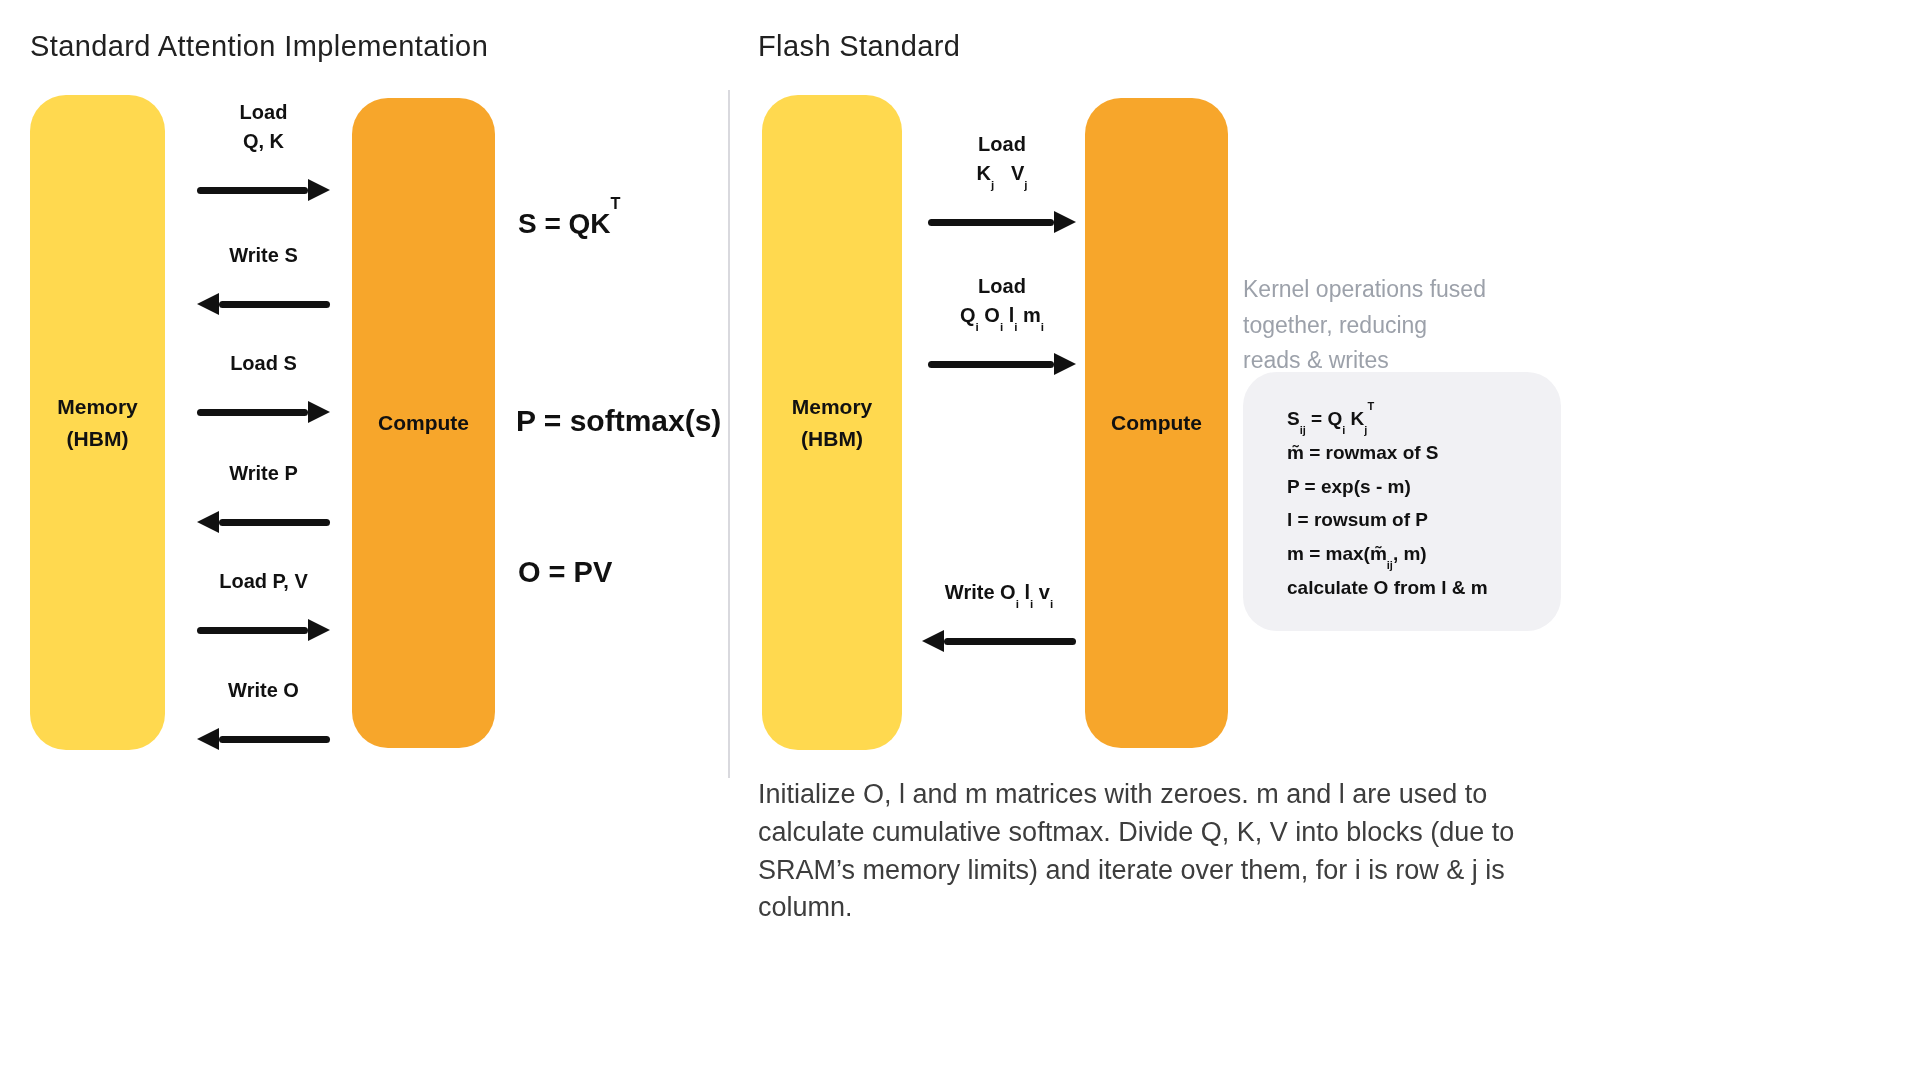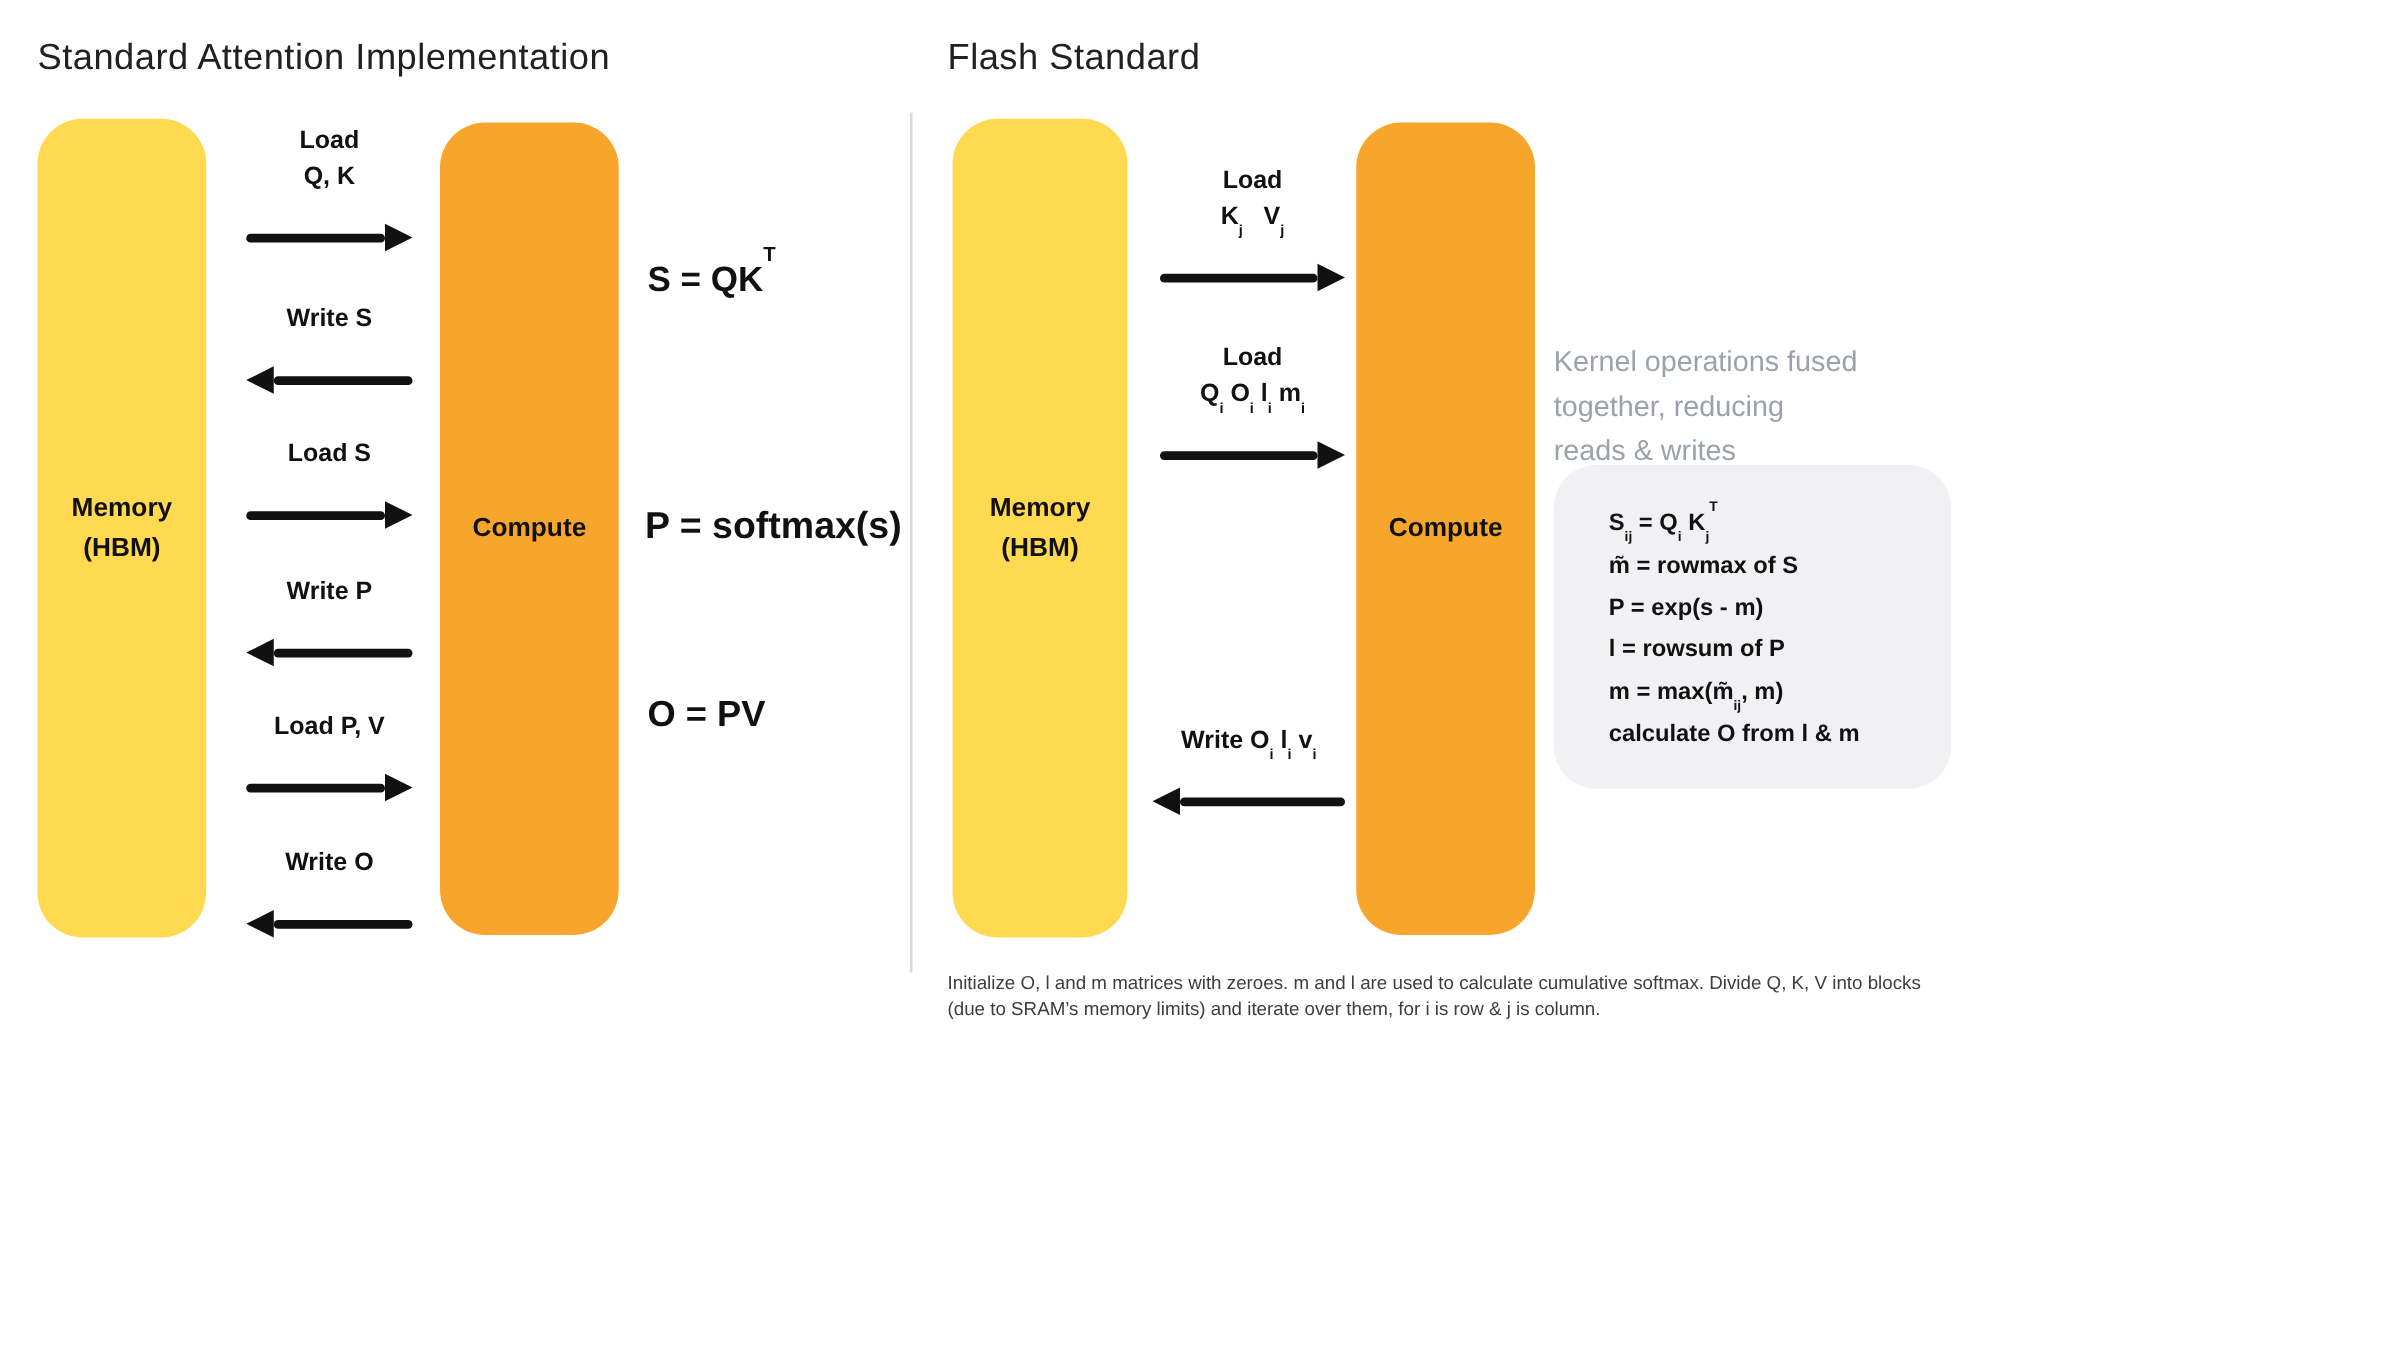--- a/index.html
+++ b/index.html
@@ -66,21 +66,21 @@
     border-radius:34px;
     padding:30px 26px 26px 44px;
   }
   .fused-line {
     font-weight:700; font-size:19px; line-height:1.78; color:#111;
     white-space:nowrap;
   }
 
   .footnote {
     position:absolute;
-    font-size:15px; line-height:1.4;
+    font-size:27px; line-height:1.4;
     color:#3d3d3d;
   }
 
   .divider { position:absolute; width:1.5px; background:#d9d9de; }
 
   sub { font-size:0.58em; position:relative; top:0.38em;  line-height:0; }
   sup { font-size:0.58em; position:relative; top:-0.72em; line-height:0; }
 </style>
 </head>
 <body>

